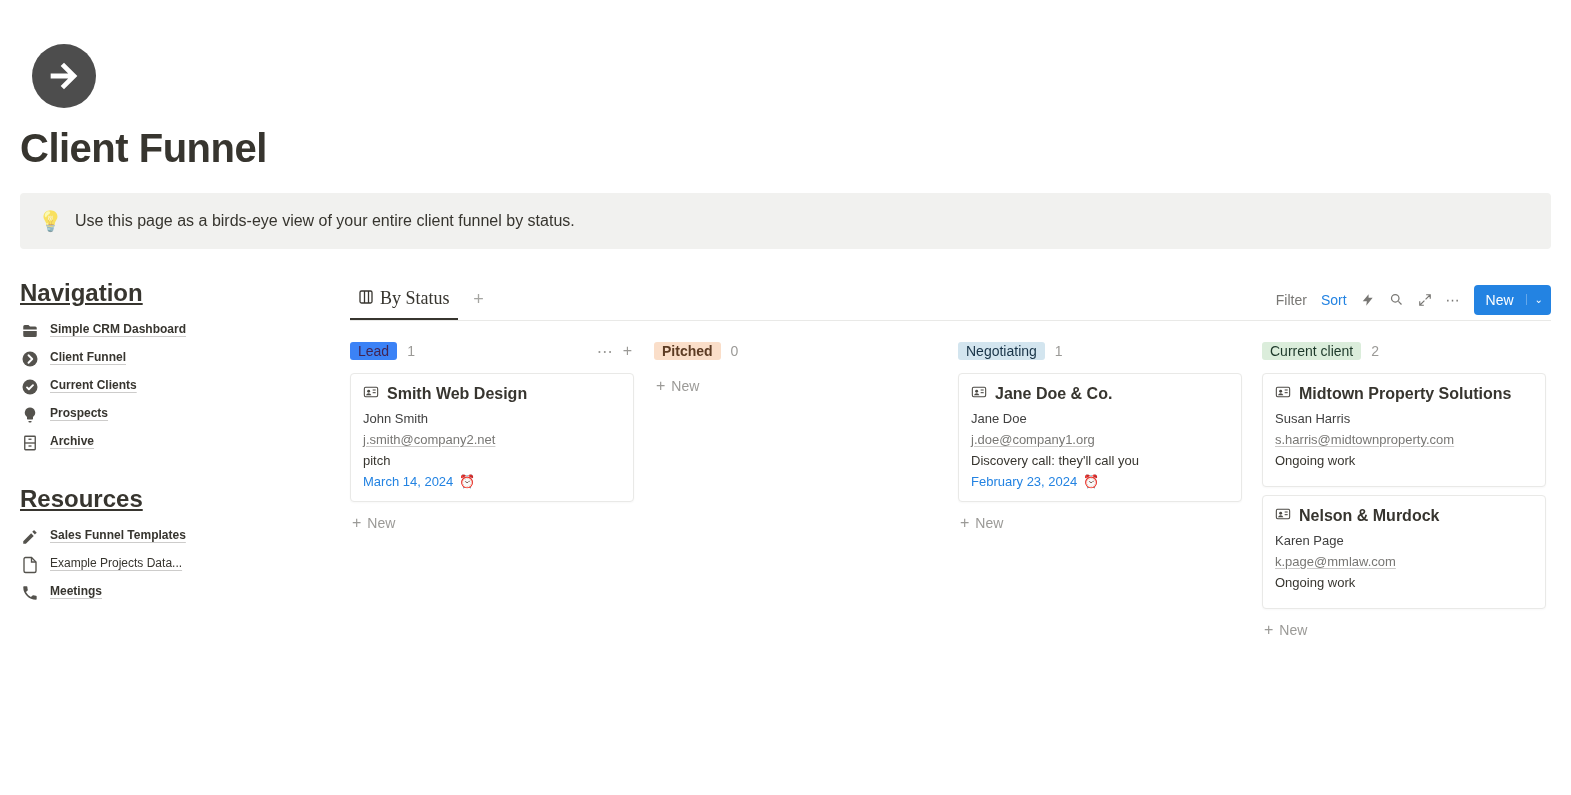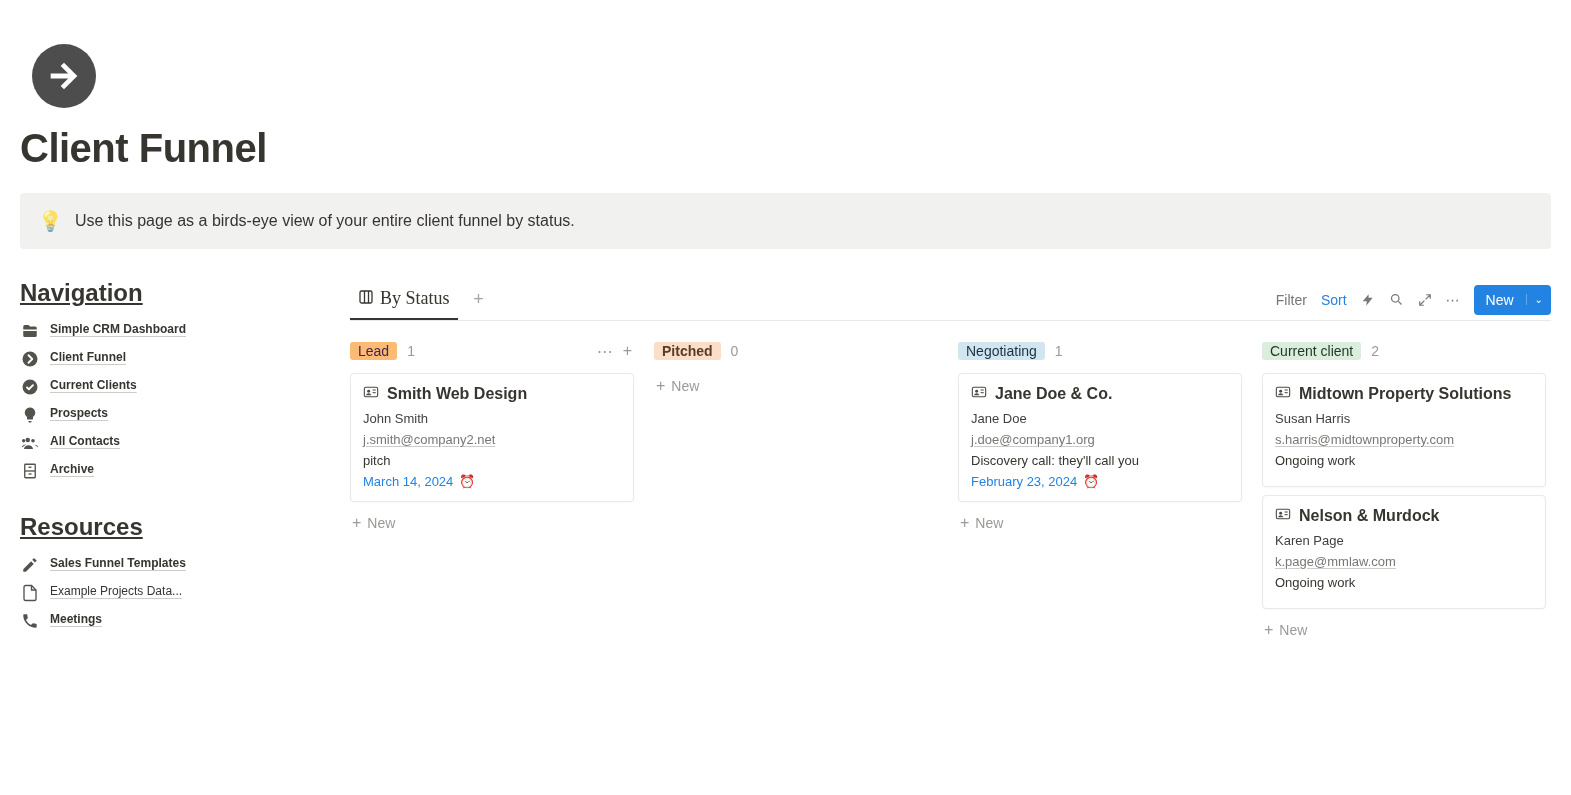--- a/index.html
+++ b/index.html
@@ -118,21 +118,21 @@
     display: flex; align-items: center; gap: 10px;
     margin-bottom: 10px;
     height: 24px;
   }
   .tag {
     font-size: 14px;
     padding: 1px 8px;
     border-radius: 3px;
     font-weight: 400;
   }
-  .tag-lead { background: #fdba74; color:#412454; }
+  .tag-lead { background: #3b82f6; color:#412454; }
   .tag-pitched { background: #fadec9; color:#5c3b23;font-weight:bold; }
   .tag-negotiating { background: #d3e5ef; color:#183347; }
   .tag-client { background: #dbeddb; color:#1c3829; }
   .col-count { color: #9b9a97; font-size:14px; }
   .col-hover-actions { margin-left:auto; display:flex; gap:6px; color:#9b9a97; }
   .col-hover-actions span { cursor:pointer; padding:2px; }
   .card {
     border: 1px solid #e9e9e7;
     border-radius: 4px;
     background: #fff;
@@ -221,31 +221,20 @@
         <li class="nav-item bold">
           <span class="ic">
             <svg width="18" height="18" viewBox="0 0 24 24" fill="#37352f">
               <path d="M12 2a7 7 0 00-4 12.7V17a1 1 0 001 1h6a1 1 0 001-1v-2.3A7 7 0 0012 2zm-2 18h4v1a1 1 0 01-1 1h-2a1 1 0 01-1-1v-1z"></path>
             </svg>
           </span>
           <span class="label">Prospects</span>
         </li>
         <li class="nav-item bold">
           <span class="ic">
-            <svg width="20" height="18" viewBox="0 0 24 24" fill="#37352f">
-              <circle cx="9" cy="8" r="3"></circle>
-              <circle cx="16" cy="9" r="2.4"></circle>
-              <circle cx="3.5" cy="9" r="2.2"></circle>
-              <path d="M1 18c0-2.5 3-4 6-4M23 18c0-2.2-2.6-3.5-5-3.7M4 20c0-3 3-5 6-5s6 2 6 5"></path>
-            </svg>
-          </span>
-          <span class="label">All Contacts</span>
-        </li>
-        <li class="nav-item bold">
-          <span class="ic">
             <svg width="18" height="18" viewBox="0 0 24 24" fill="none" stroke="#37352f" stroke-width="1.8">
               <rect x="5" y="3" width="14" height="18" rx="1"></rect>
               <line x1="5" y1="12" x2="19" y2="12"></line>
               <line x1="10" y1="7" x2="14" y2="7"></line>
               <line x1="10" y1="16" x2="14" y2="16"></line>
             </svg>
           </span>
           <span class="label">Archive</span>
         </li>
       </ul>

